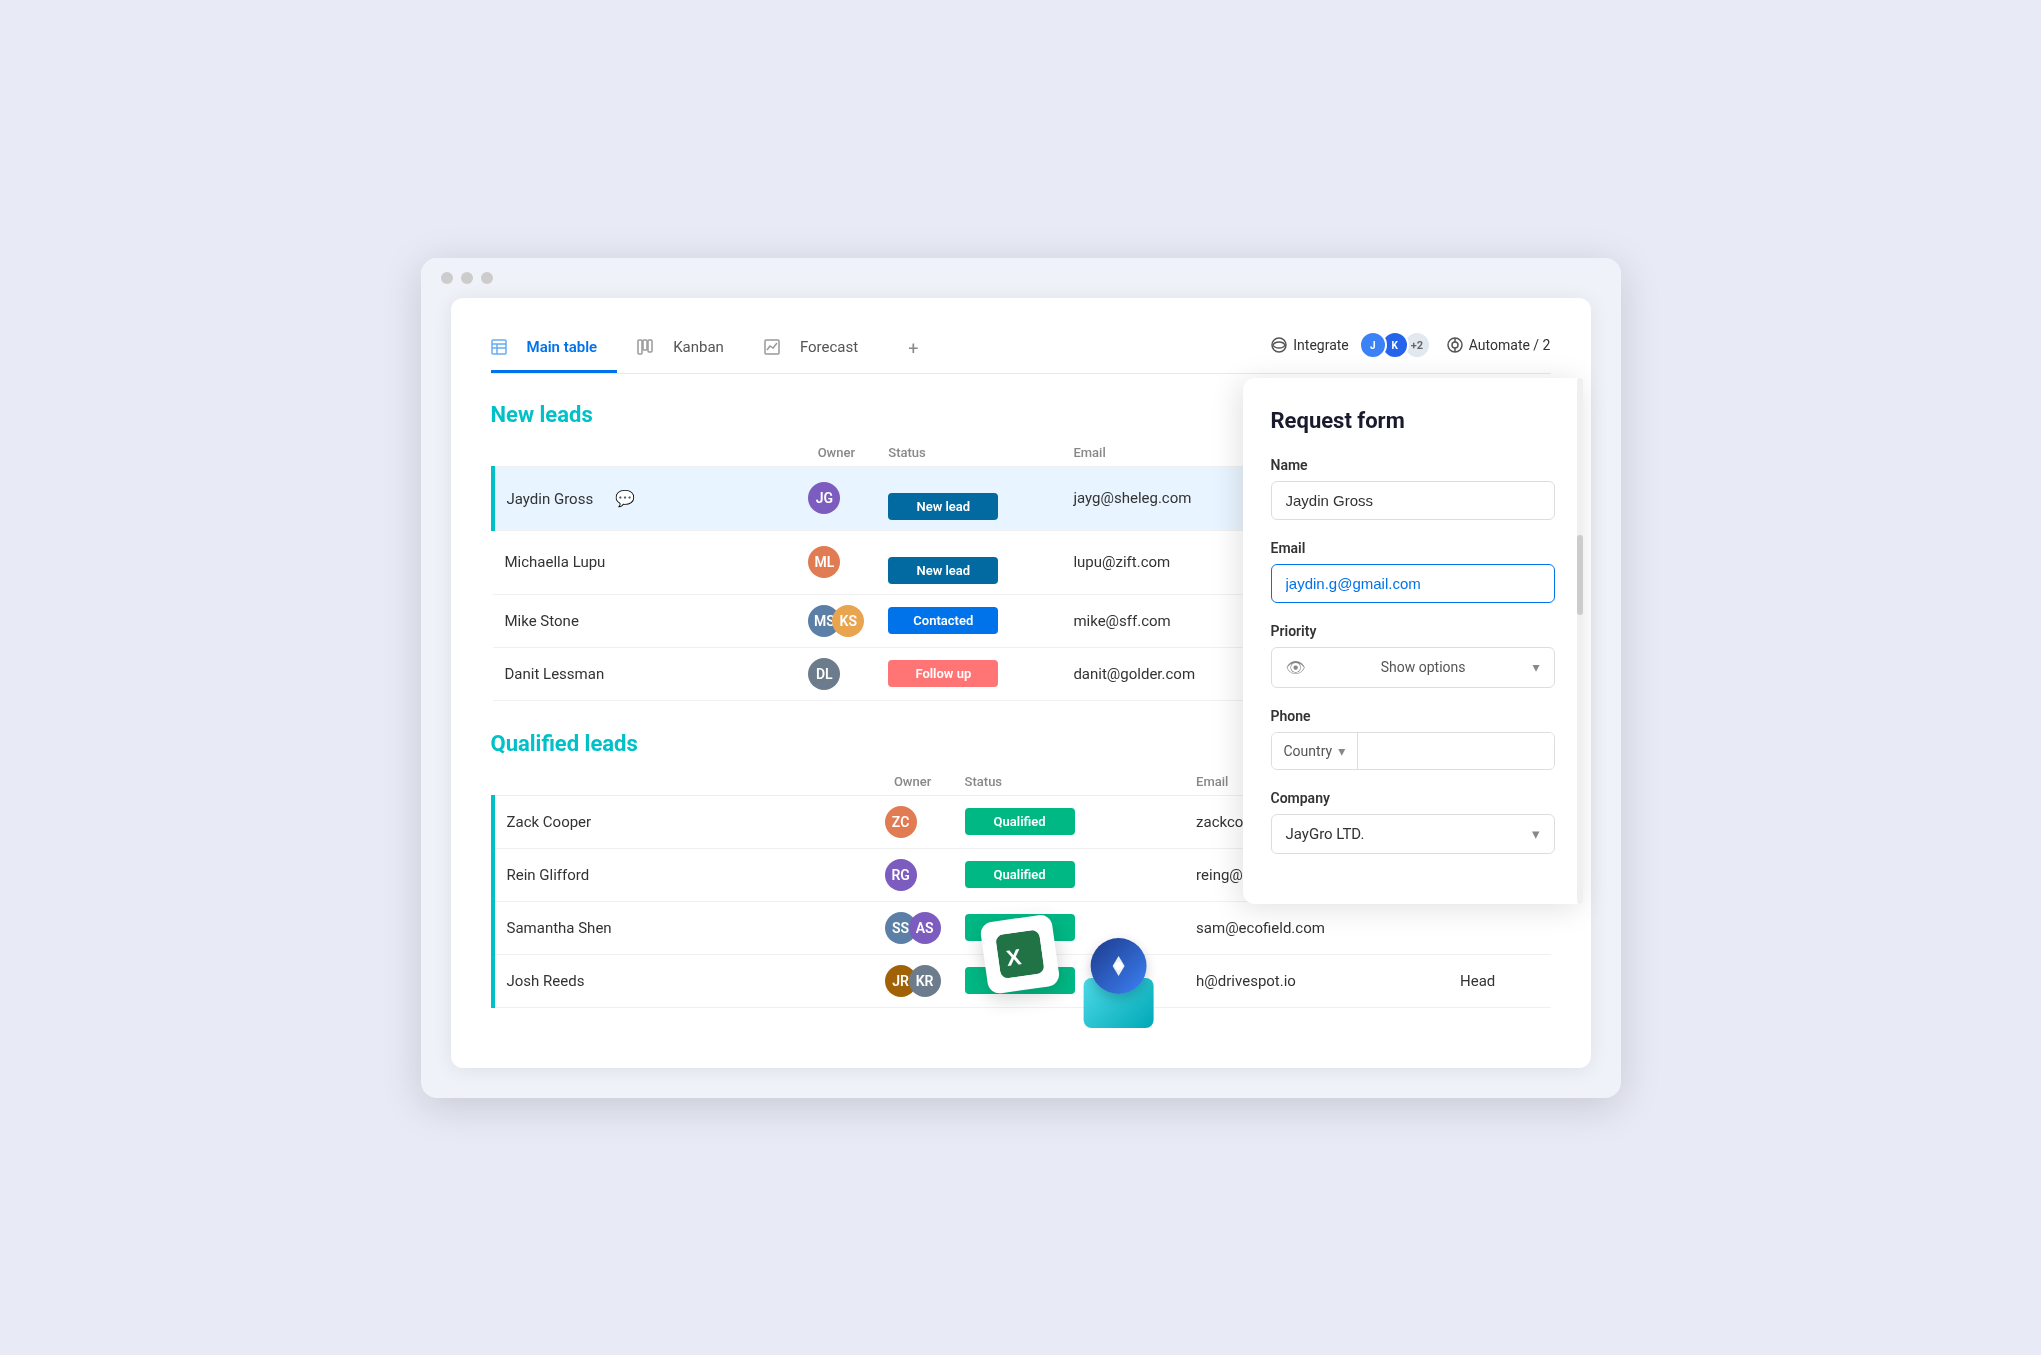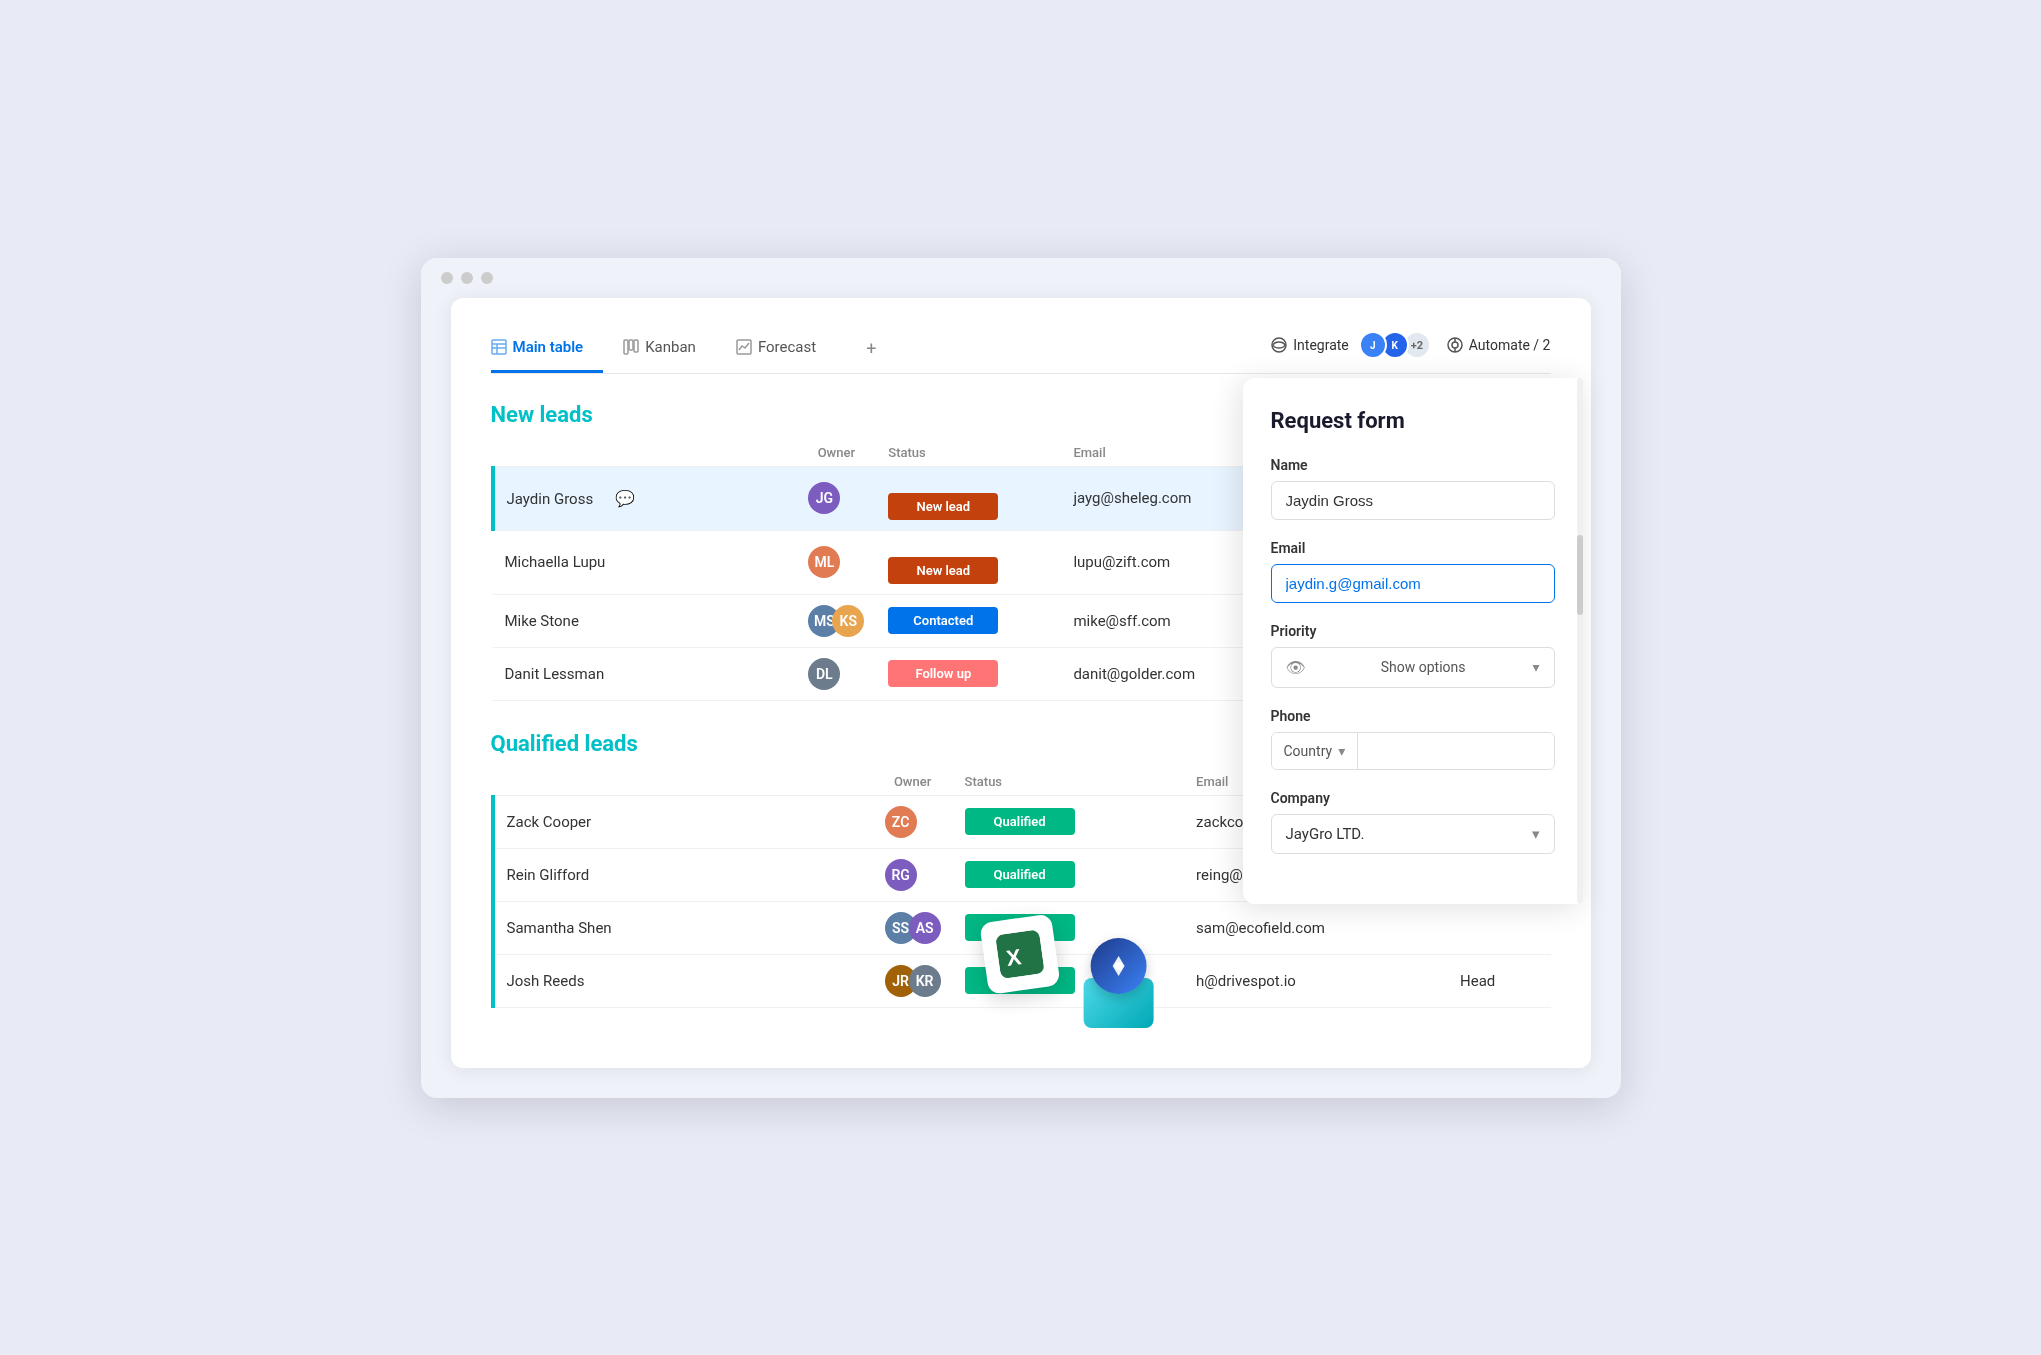--- a/index.html
+++ b/index.html
@@ -83,21 +83,21 @@
       display: flex;
       align-items: center;
       border-bottom: 1px solid #e8e8e8;
       margin-bottom: 28px;
       gap: 0;
     }
 
     .tab {
       display: flex;
       align-items: center;
-      gap: 6px;
+      gap: 20px;
       padding: 10px 20px 14px 0;
       margin-right: 20px;
       cursor: pointer;
       font-size: 15px;
       color: #555;
       border-bottom: 3px solid transparent;
       margin-bottom: -1px;
     }
 
     .tab.active {
@@ -247,21 +247,21 @@
       padding: 6px 14px;
       border-radius: 4px;
       font-size: 13px;
       font-weight: 600;
       color: white;
       text-align: center;
       min-width: 110px;
       display: inline-block;
     }
 
-    .status-new { background: #c2410c; margin-top: 16px; }
+    .status-new { background: #0369a1; margin-top: 16px; }
     .status-contacted { background: #0073ea; }
     .status-followup { background: #ff7575; }
     .status-qualified { background: #00b884; }
 
     .email-cell {
       color: #0073ea;
       font-size: 14px;
     }
 
     .left-border-teal {

